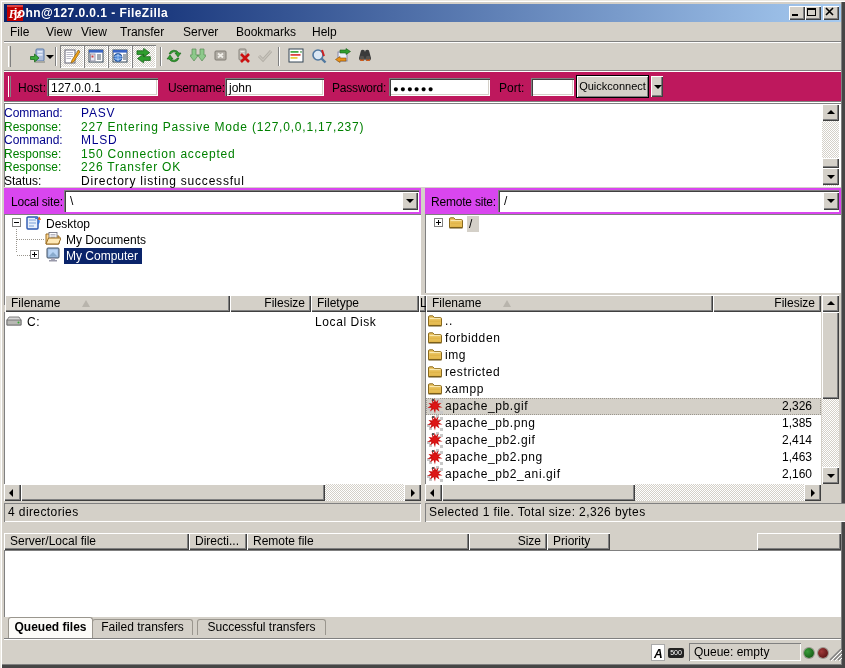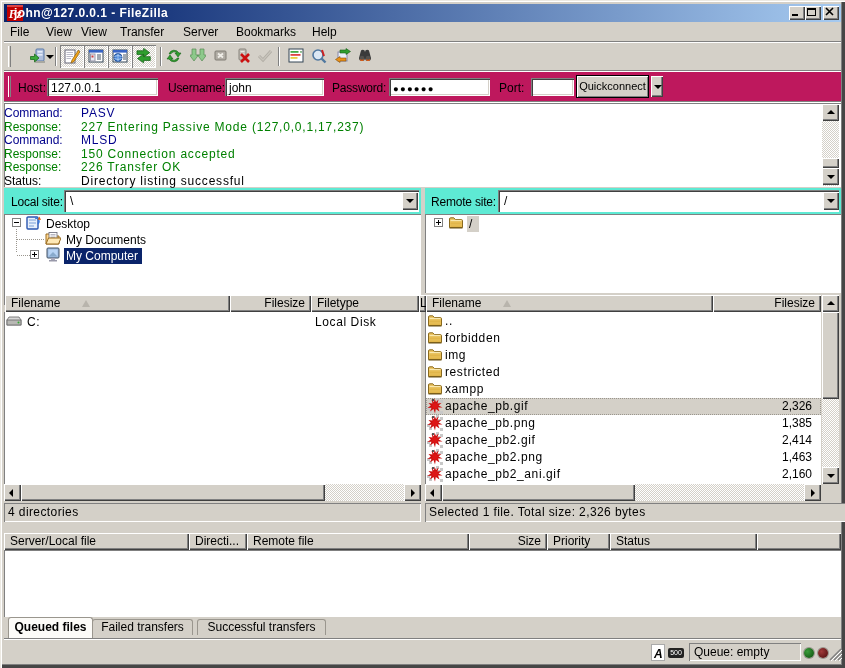--- a/index.html
+++ b/index.html
@@ -36,21 +36,21 @@
 
 #log { left:4px; top:103px; width:837px; height:84px; background:#fff; box-shadow: inset 1px 1px 0 #808080, inset -1px -1px 0 #fff; }
 #log .ln { position:absolute; white-space:nowrap; }
 .cmd { color:#00008b; } .resp { color:#008000; } .stat { color:#000; }
 
 .sbtn { position:absolute; background:#d4d0c8; box-shadow: inset 1px 1px 0 #fff, inset -1px -1px 0 #404040, inset -2px -2px 0 #808080; }
 .sthumb { position:absolute; background:#d4d0c8; box-shadow: inset 1px 1px 0 #fff, inset -1px -1px 0 #404040, inset -2px -2px 0 #808080; }
 .strack { position:absolute; background:repeating-conic-gradient(#fff 0% 25%, #d4d0c8 0% 50%) 0 0/2px 2px; }
 .arr { position:absolute; width:0; height:0; }
 
-.panebar { position:absolute; background:#5eead4; }
+.panebar { position:absolute; background:#d946ef; }
 .combo { position:absolute; background:#fff; box-shadow: inset 1px 1px 0 #808080, inset 2px 2px 0 #404040, inset -1px -1px 0 #fff; }
 .combobtn { position:absolute; background:#d4d0c8; box-shadow: inset 1px 1px 0 #fff, inset -1px -1px 0 #404040, inset -2px -2px 0 #808080; }
 .tree { position:absolute; background:#fff; box-shadow: inset 1px 1px 0 #808080, inset -1px -1px 0 #fff; }
 .pm { position:absolute; width:9px; height:9px; background:#fff; border:1px solid #808080; }
 .pm:before, .pm.plus:after { content:""; position:absolute; background:#000; }
 .pm:before { left:1px; top:3px; width:5px; height:1px; }
 .pm.plus:after { left:3px; top:1px; width:1px; height:5px; }
 
 .hdr { position:absolute; height:17px; background:#d4d0c8; }
 .hcell { position:absolute; top:0; height:17px; line-height:17px; background:#d4d0c8; box-shadow: inset 1px 1px 0 #fff, inset -1px -1px 0 #404040, inset -2px -2px 0 #808080; padding-left:6px; }
@@ -475,21 +475,20 @@
     <div class="arr" style="left:7px;top:5px;border-top:4px solid transparent;border-bottom:4px solid transparent;border-left:4px solid #000"></div>
   </div>
 <div class="statbar abs" style="left:425px;top:503px;width:500px"><span style="padding-left:4px">Selected 1 file. Total size: 2,326 bytes</span></div>
 
 <div class="hdr abs" id="qhdr">
   <div class="hcell" style="left:0;width:185px">Server/Local file</div>
   <div class="hcell" style="left:185px;width:58px">Directi...</div>
   <div class="hcell" style="left:243px;width:222px">Remote file</div>
   <div class="hcell r" style="left:465px;width:78px">Size</div>
   <div class="hcell" style="left:543px;width:63px">Priority</div>
-  <div class="hcell" style="left:606px;width:147px">Status</div>
   <div class="hcell" style="left:753px;width:84px"></div>
 </div>
 <div class="abs" id="qlist"></div>
 
 <div class="tab abs" style="left:8px;top:617px;width:85px;height:36px;background:#fcfbf8;font-weight:bold;line-height:19px">Queued files</div>
 <div class="tab abs" style="left:92px;top:619px;width:101px;height:16px">Failed transfers</div>
 <div class="tab abs" style="left:197px;top:619px;width:129px;height:16px">Successful transfers</div>
 
 <div class="abs etch" style="left:4px;top:638px;width:837px"></div>
 <div id="sbar" class="abs">

